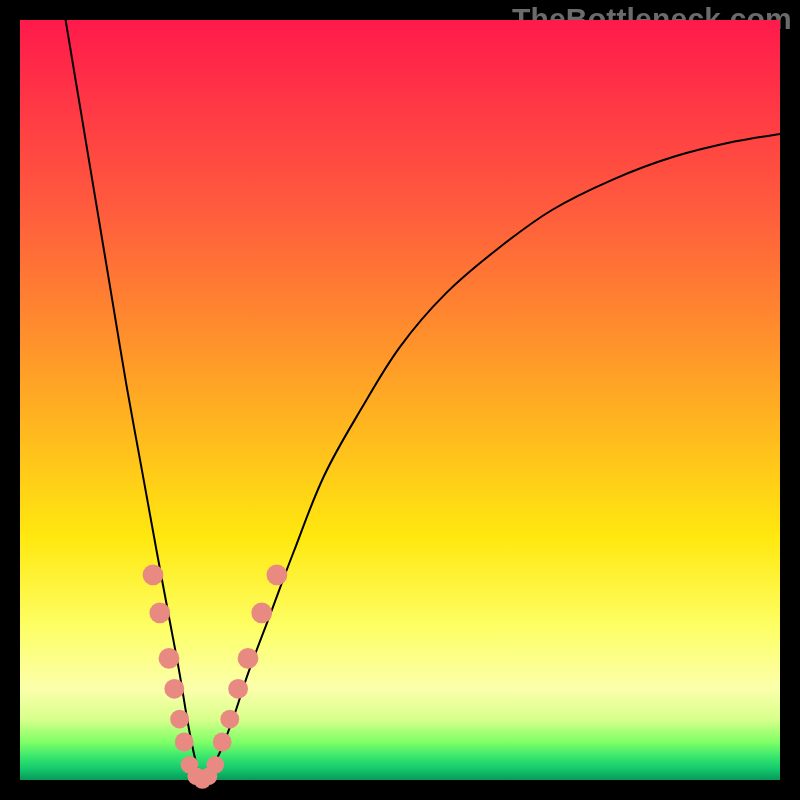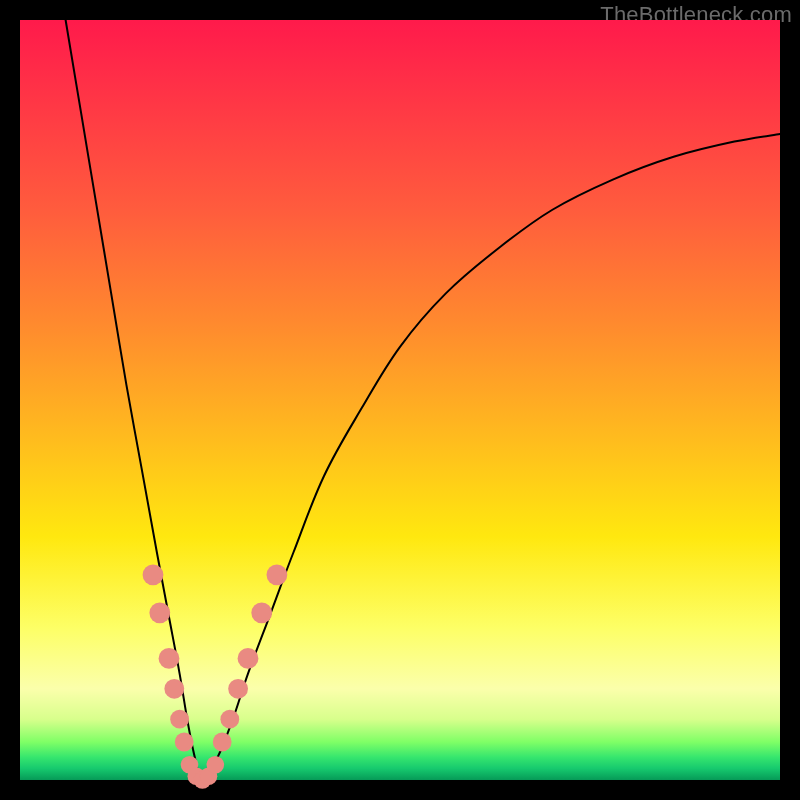--- a/index.html
+++ b/index.html
@@ -41,22 +41,22 @@
       #36e66e 97%,
       #16c96e 98.5%,
       #069a57 100%
     );
   }
   .watermark {
     position: absolute;
     top: 2px;
     right: 8px;
     color: #6b6b6b;
-    font-size: 22px;
-    font-weight: 400;
+    font-size: 30px;
+    font-weight: 700;
     letter-spacing: 0.2px;
     user-select: none;
   }
   svg.curve {
     position: absolute;
     left: 0;
     top: 0;
     width: 760px;
     height: 760px;
     overflow: visible;

